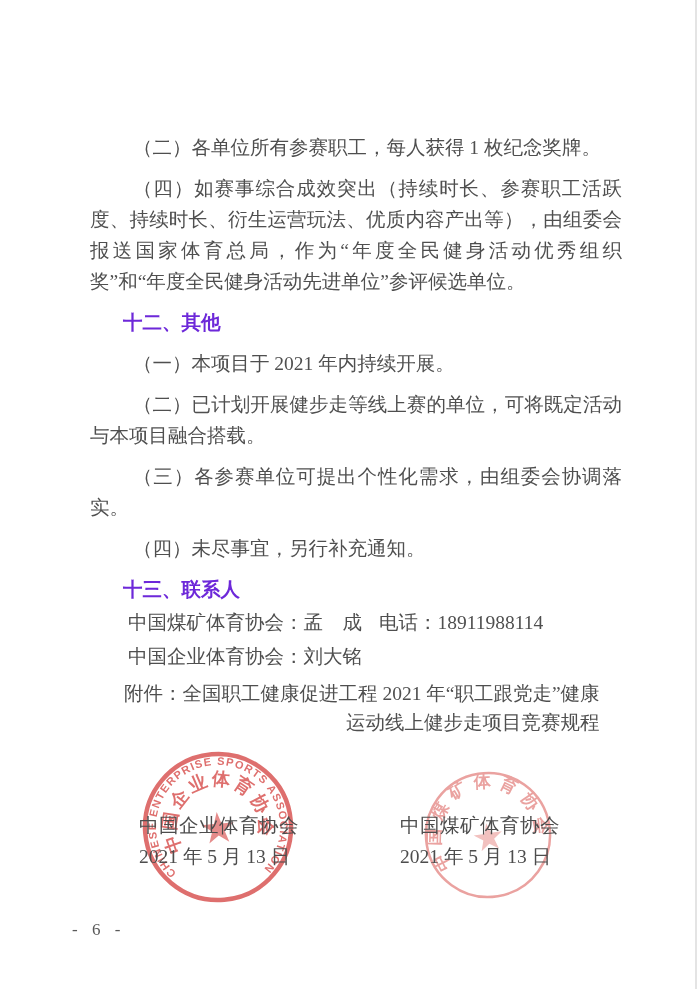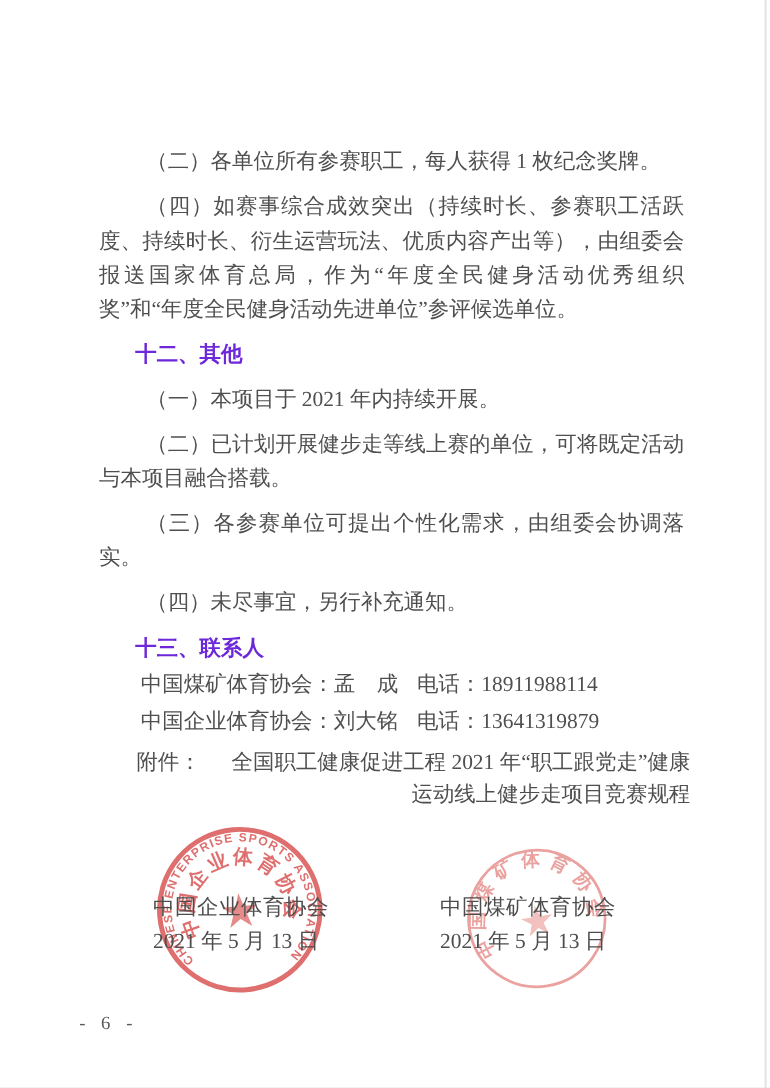--- a/index.html
+++ b/index.html
@@ -17,21 +17,21 @@
   .heading{
     margin:8px 0 0 0;text-indent:2.2em;font-weight:bold;color:#6d28d9;
     font-family:"Liberation Sans","DejaVu Sans",sans-serif;
   }
   .heading.second{margin-top:6px;}
   .contact-row{display:flex;margin-top:2px;line-height:32px;}
   .contact-left{width:251px;white-space:nowrap;margin-left:48px;}
   .contact-phone{white-space:nowrap;}
   .attachment{
     position:absolute;left:124px;top:680px;display:flex;
-    font-size:19.5px;line-height:28.5px;width:540px;gap:28px;
+    font-size:19.5px;line-height:28.5px;width:540px;
   }
   .att-label{white-space:nowrap;}
   .att-body{white-space:nowrap;text-align:right;}
   .sig{position:absolute;width:230px;font-size:19.5px;line-height:31px;color:#4d4d4d;z-index:3;}
   .sig-left{left:139px;top:810px;}
   .sig-right{left:400px;top:810px;}
   .sig .org{letter-spacing:0.5px;white-space:nowrap;}
   .sig .date{white-space:nowrap;}
   .seal{position:absolute;mix-blend-mode:multiply;z-index:2;}
   .seal-left{left:135px;top:744px;width:166px;height:166px;opacity:0.92;transform:rotate(-5deg);}
@@ -59,21 +59,20 @@
     <p class="para">（三）各参赛单位可提出个性化需求，由组委会协调落实。</p>
     <p class="para">（四）未尽事宜，另行补充通知。</p>
     <p class="heading second">十三、联系人</p>
 
     <div class="contact-row">
       <span class="contact-left">中国煤矿体育协会：孟　成</span>
       <span class="contact-phone">电话：18911988114</span>
     </div>
     <div class="contact-row">
       <span class="contact-left">中国企业体育协会：刘大铭</span>
-      <span class="contact-phone">电话：13641319879</span>
     </div>
   </div>
 
   <div class="attachment">
     <span class="att-label">附件：</span>
     <span class="att-body">
       <div>全国职工健康促进工程 2021 年“职工跟党走”健康</div>
       <div>运动线上健步走项目竞赛规程</div>
     </span>
   </div>

